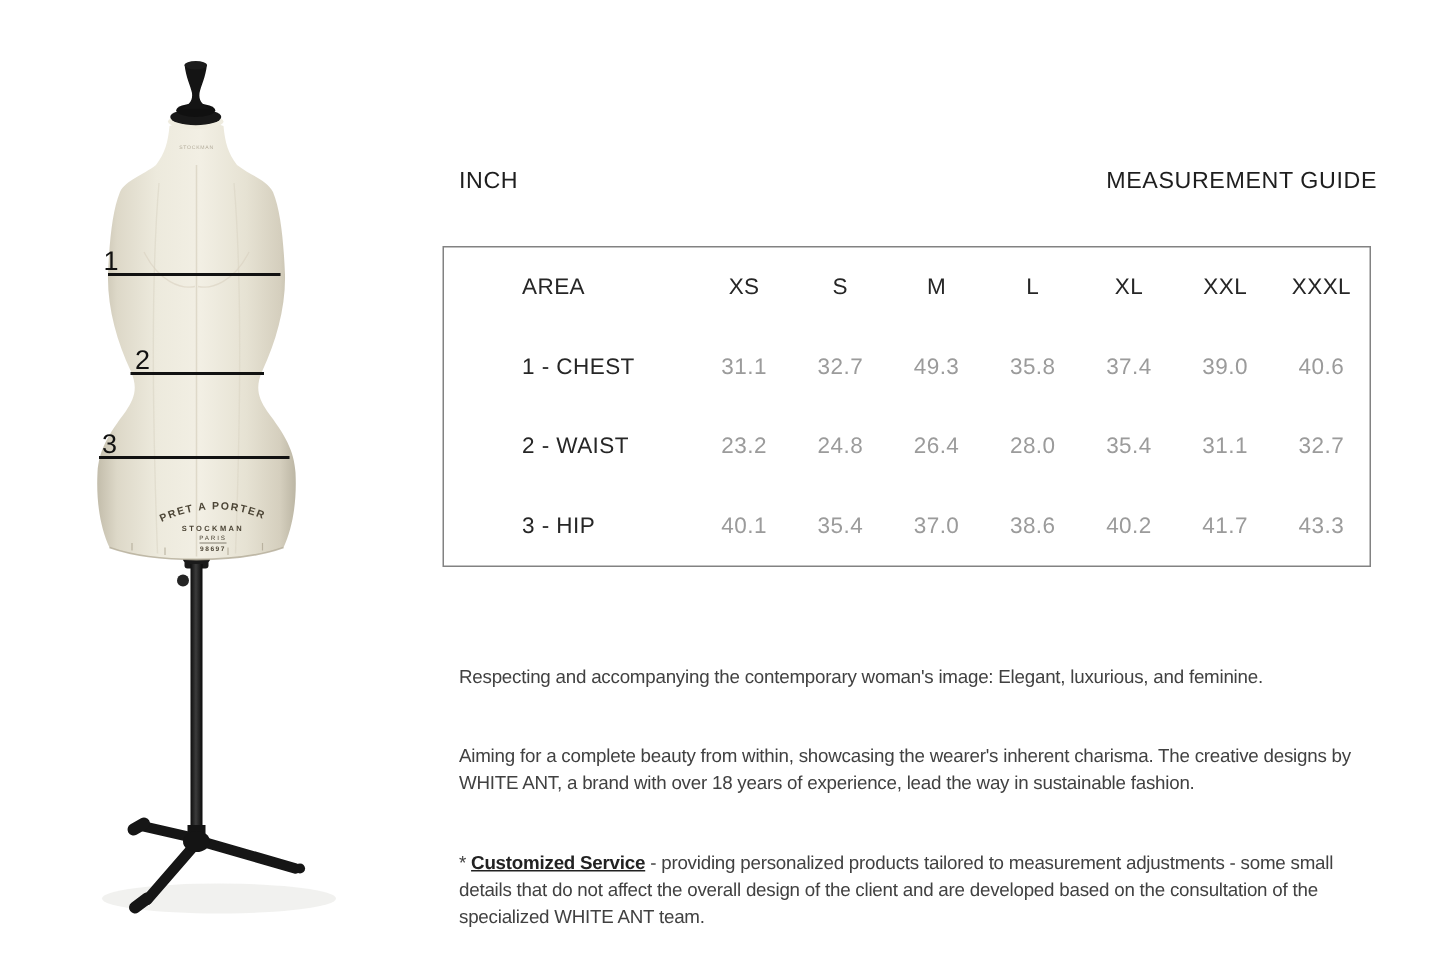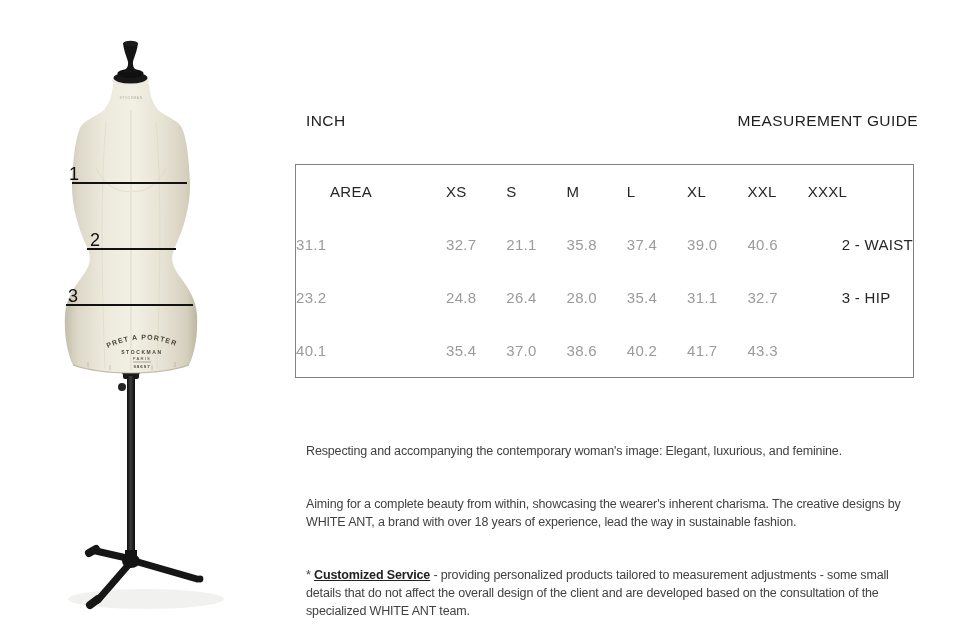--- a/index.html
+++ b/index.html
@@ -38,22 +38,24 @@
   .size-table {
     position: absolute;
     left: 295px; top: 164px;
     width: 619px; height: 214px;
     border: 1px solid #828282;
     background: #ffffff;
     display: grid;
     grid-template-columns: 150px repeat(7, 1fr);
     grid-template-rows: repeat(4, 1fr);
     align-items: center;
+    padding-left: 18px;
   }
   .size-table .cell {
+    text-align: center;
     font-size: 15px;
     letter-spacing: 0.3px;
     white-space: nowrap;
   }
   .size-table .th { color: #262626; }
   .size-table .area-head,
   .size-table .row-label {
     text-align: left;
     padding-left: 34px;
     color: #262626;
@@ -199,23 +201,24 @@
 
     <div class="cell th area-head">AREA</div>
     <div class="cell th">XS</div>
     <div class="cell th">S</div>
     <div class="cell th">M</div>
     <div class="cell th">L</div>
     <div class="cell th">XL</div>
     <div class="cell th">XXL</div>
     <div class="cell th">XXXL</div>
 
+    <div class="cell row-label">1 - CHEST</div>
     <div class="cell val">31.1</div>
     <div class="cell val">32.7</div>
-    <div class="cell val">21.1</div>
+    <div class="cell val">49.3</div>
     <div class="cell val">35.8</div>
     <div class="cell val">37.4</div>
     <div class="cell val">39.0</div>
     <div class="cell val">40.6</div>
 
     <div class="cell row-label">2 - WAIST</div>
     <div class="cell val">23.2</div>
     <div class="cell val">24.8</div>
     <div class="cell val">26.4</div>
     <div class="cell val">28.0</div>

